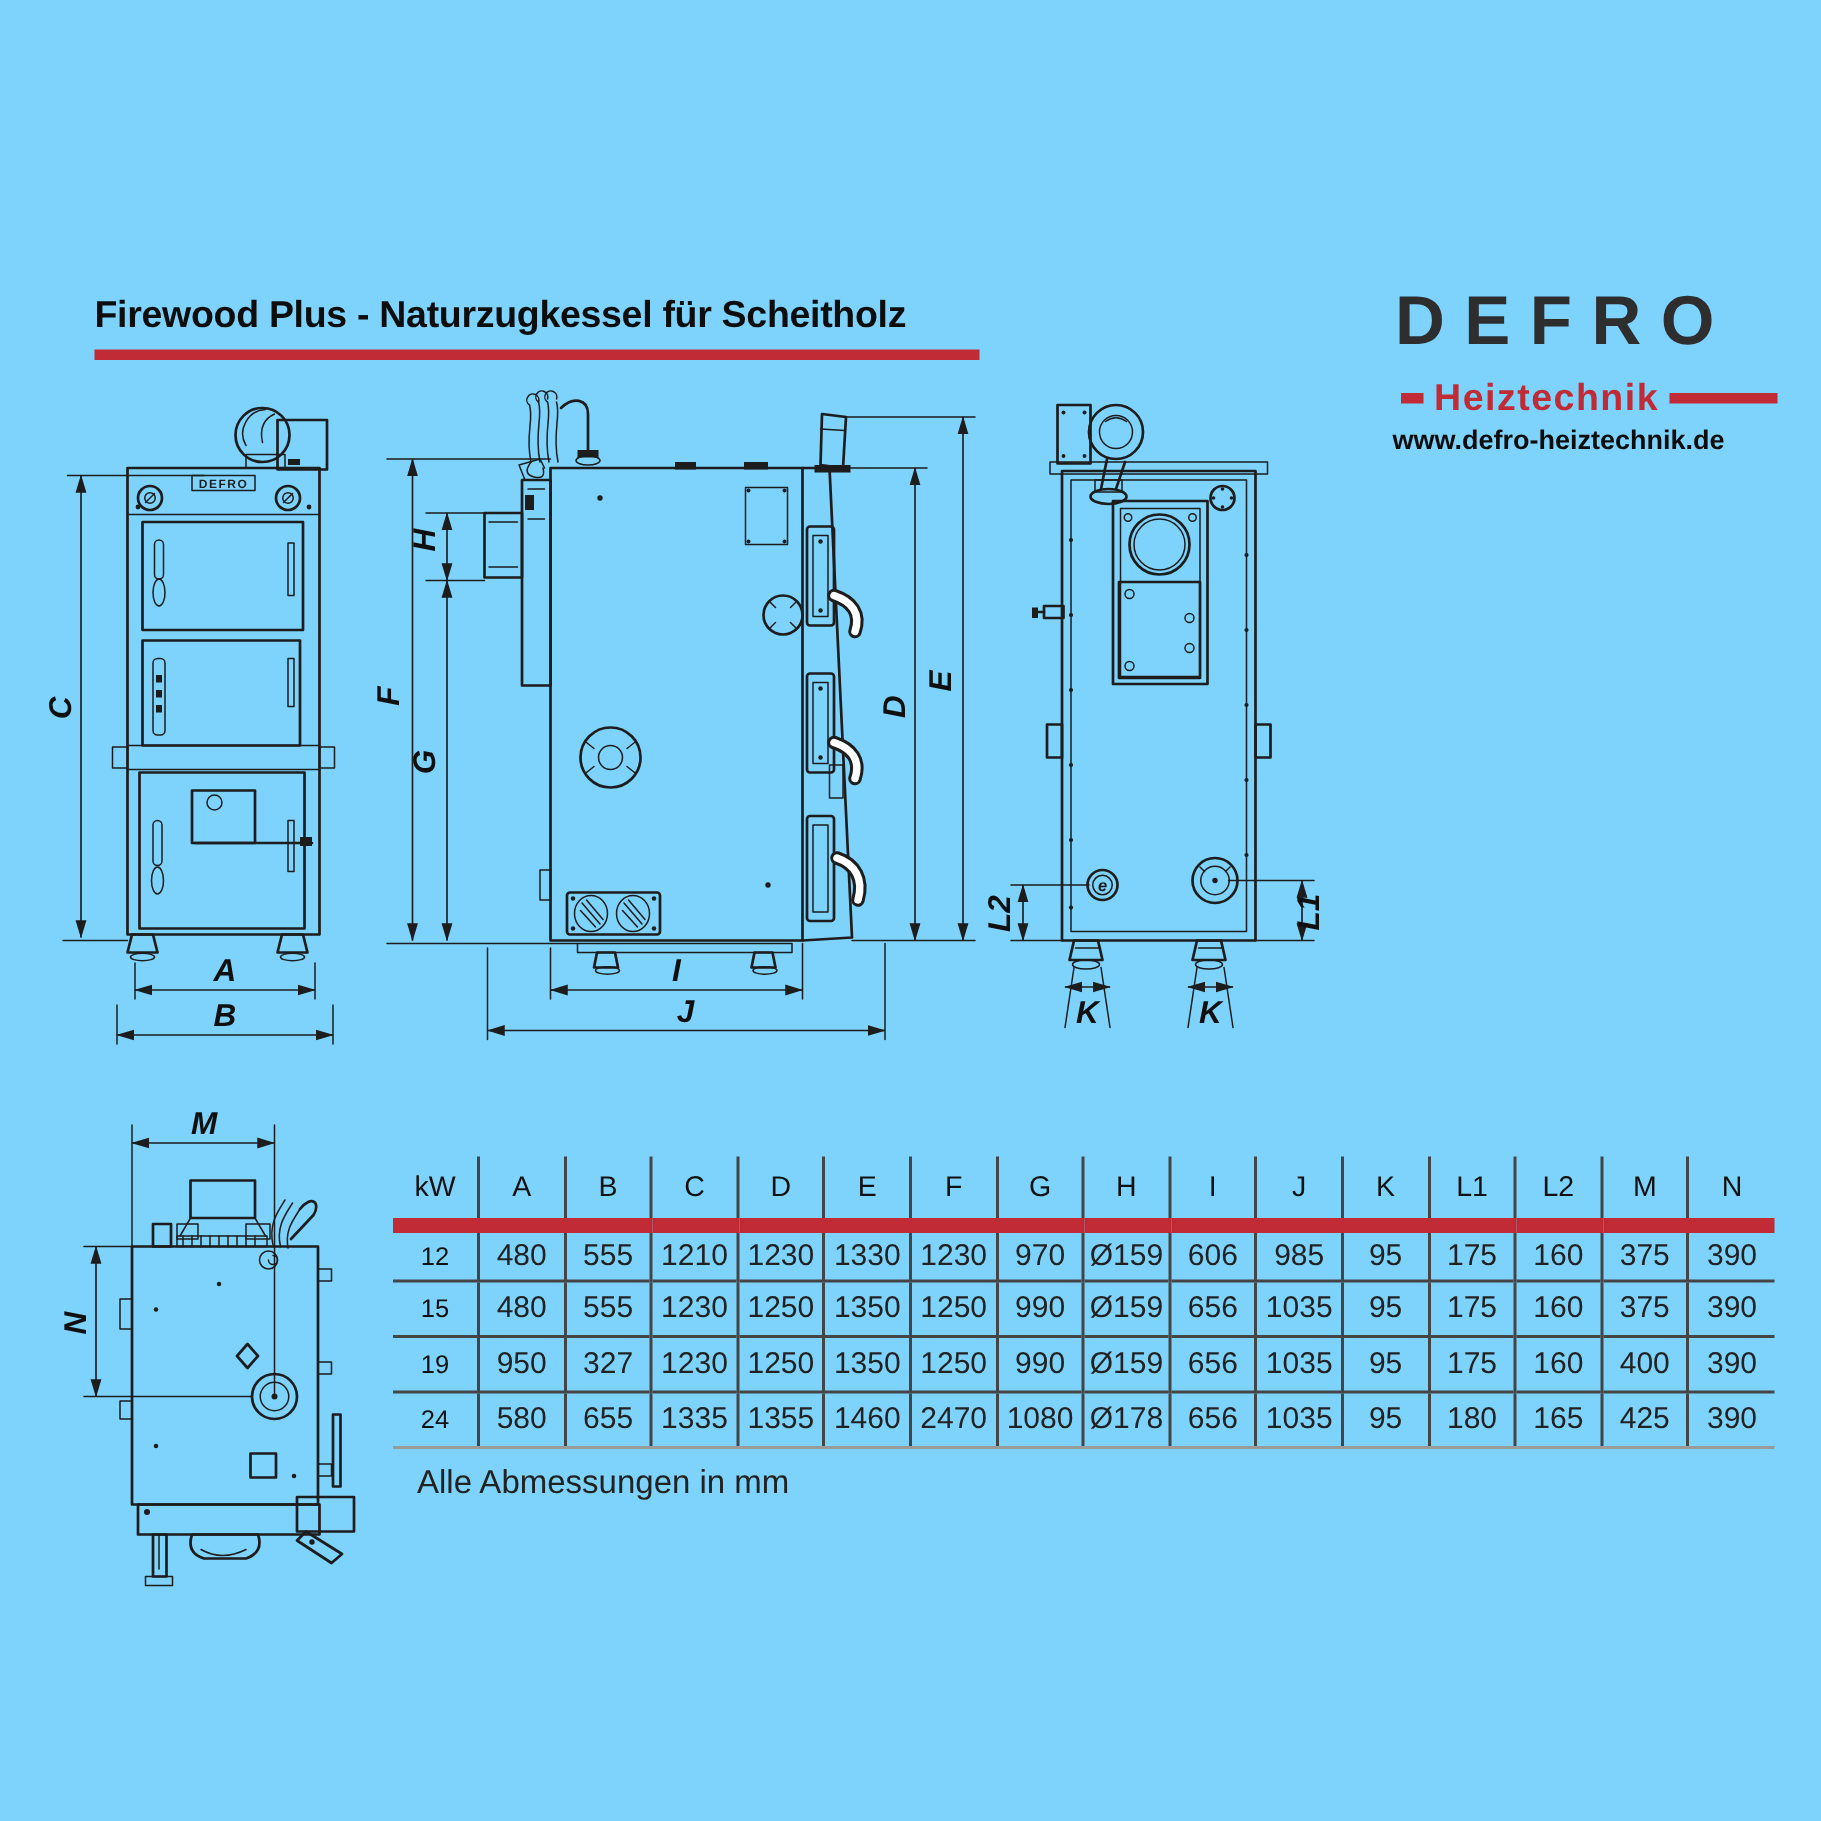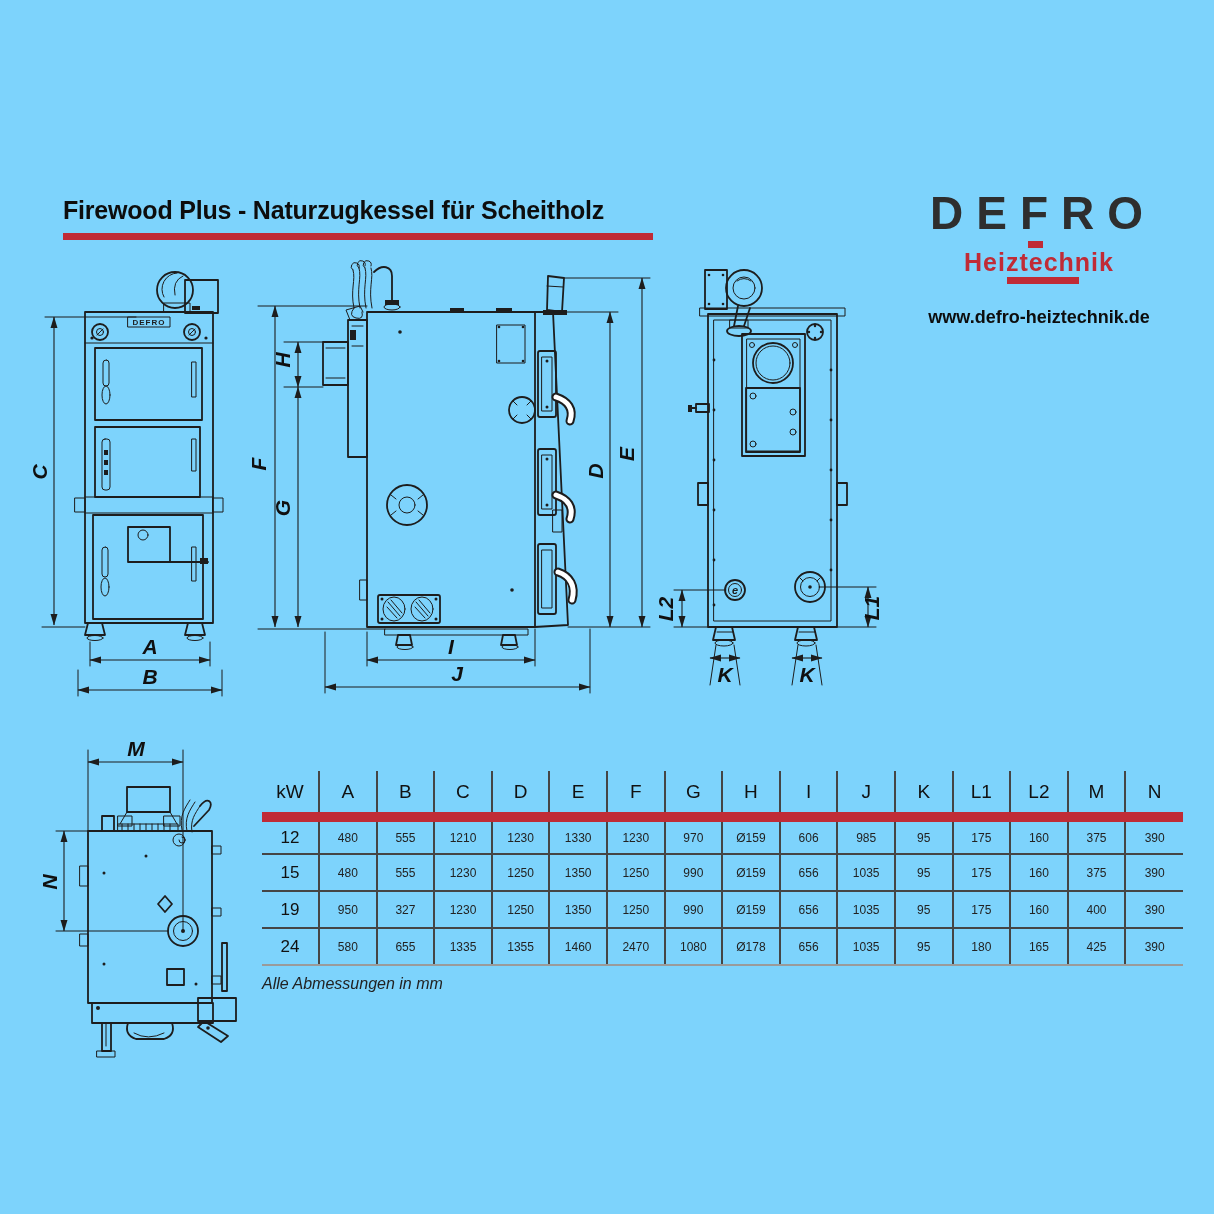--- a/index.html
+++ b/index.html
@@ -7,39 +7,39 @@
   .page{ position:relative; width:1214px; height:1214px; background:#7dd3fc;
          font-family:"Liberation Sans",sans-serif; color:#111; overflow:hidden; }
 
   
   .title{ position:absolute; left:63px; top:196px; font-size:25px; font-weight:700;
           letter-spacing:-0.2px; white-space:nowrap; color:#0d0d0d; }
   .title-bar{ position:absolute; left:63px; top:233px; width:590px; height:7px; background:var(--accent); }
   .brand{ position:absolute; left:893px; top:190px; width:292px; }
   .brand-name{ text-align:center; font-size:46px; line-height:1; font-weight:800;
                letter-spacing:13px; color:#2e2e2e; margin-left:8px; }
-  .brand-sub-row{ display:flex; align-items:center; justify-content:space-between; margin-top:5px;flex-direction:column; }
+  .brand-sub-row{ display:flex; align-items:center; justify-content:flex-end; margin-top:15px; }
   .dash{ height:7px; background:var(--accent); }
   .dash-left{ width:15px; margin-right:7px; }
   .dash-right{ width:72px; margin-left:7px; }
   .brand-sub{ font-size:25px; font-weight:800; color:var(--accent); letter-spacing:1px; }
-  .brand-url{ margin-top:23px; text-align:center; font-size:18px; font-weight:700; color:#0d0d0d; }
+  .brand-url{ margin-top:3px; text-align:center; font-size:18px; font-weight:700; color:#0d0d0d; }
 
   
   .dim-table{ position:absolute; left:262px; top:771px; width:921px;
               border-collapse:collapse; table-layout:fixed; }
   .dim-table th,.dim-table td{ border-left:2px solid #454545; padding:0; text-align:center; }
   .dim-table th:first-child,.dim-table td:first-child{ border-left:none; }
   .dim-table thead th{ height:41px; font-size:19px; font-weight:400; border-bottom:10px solid var(--accent); }
   .dim-table tbody tr{ height:37px; }
   .dim-table tbody tr+tr td,.dim-table tbody tr+tr th{ border-top:2px solid #454545;margin-top:44px; }
   .dim-table tbody tr:last-child td,.dim-table tbody tr:last-child th{ border-bottom:2px solid #9a9a9a; }
   .dim-table tbody th{ font-size:17px; font-weight:400; }
-  .dim-table tbody td{ font-size:12px; color:#222; }
-  .footnote{ position:absolute; left:262px; top:975px; font-style:italic; font-size:16px; color:#222; }
+  .dim-table tbody td{ font-size:20px; color:#222; }
+  .footnote{ position:absolute; left:278px; top:975px; font-size:22px; color:#222; }
 
   
   svg.drawing{ position:absolute; overflow:visible; }
   .s{ fill:none; stroke:var(--ink); stroke-width:1.8; stroke-linejoin:round; stroke-linecap:round; }
   .t{ fill:none; stroke:var(--ink); stroke-width:1; stroke-linejoin:round; stroke-linecap:round; }
   .d{ fill:none; stroke:var(--ink); stroke-width:1.1; }
   .f{ fill:var(--ink); stroke:none; }
   .h1{ fill:none; stroke:var(--ink); stroke-width:9; stroke-linecap:round; }
   .h2{ fill:none; stroke:#fff; stroke-width:5; stroke-linecap:round; }
   .dlbl{ font-family:"Liberation Sans",sans-serif; font-style:italic; font-weight:700;

